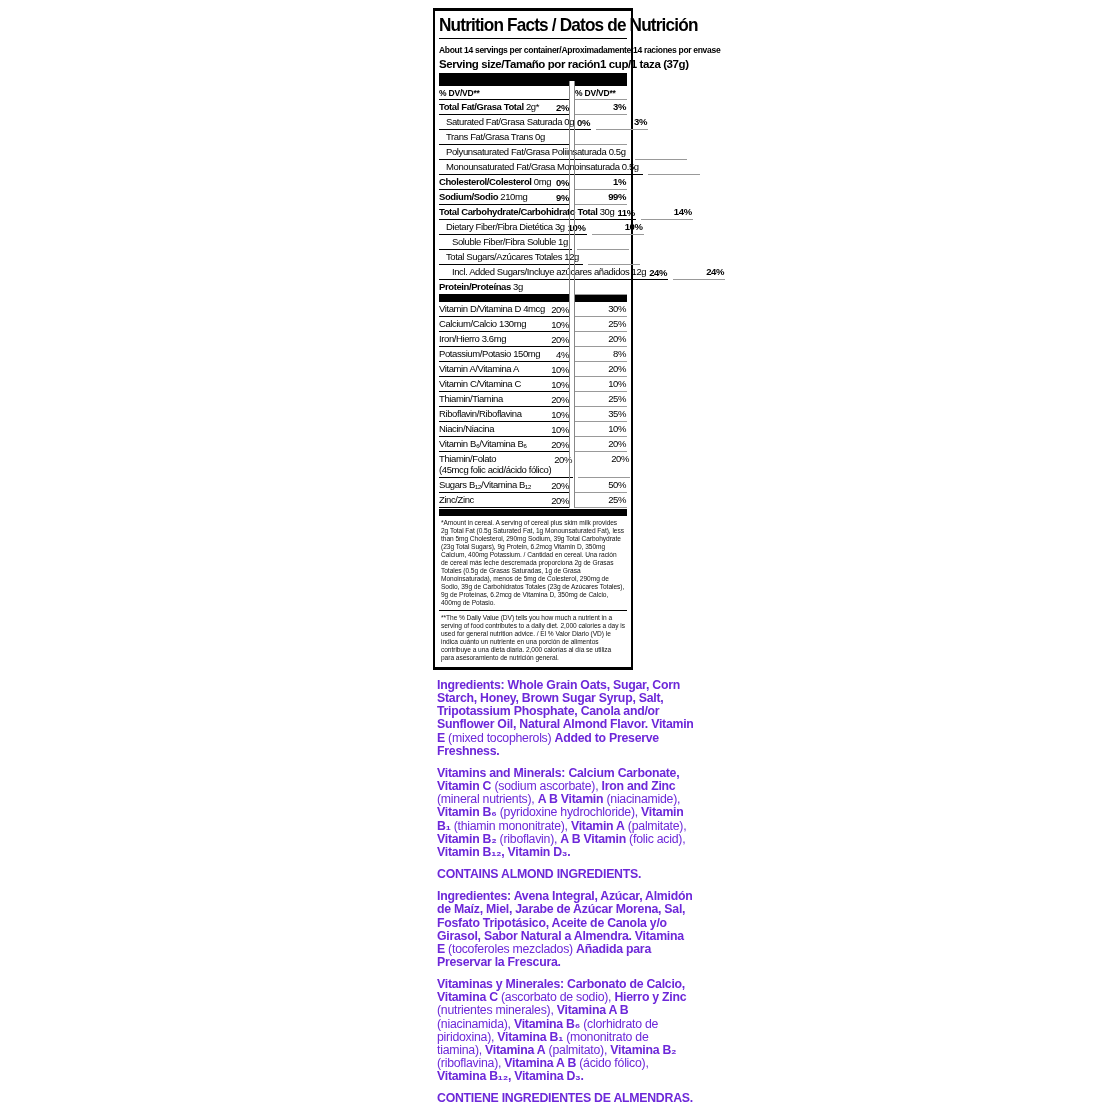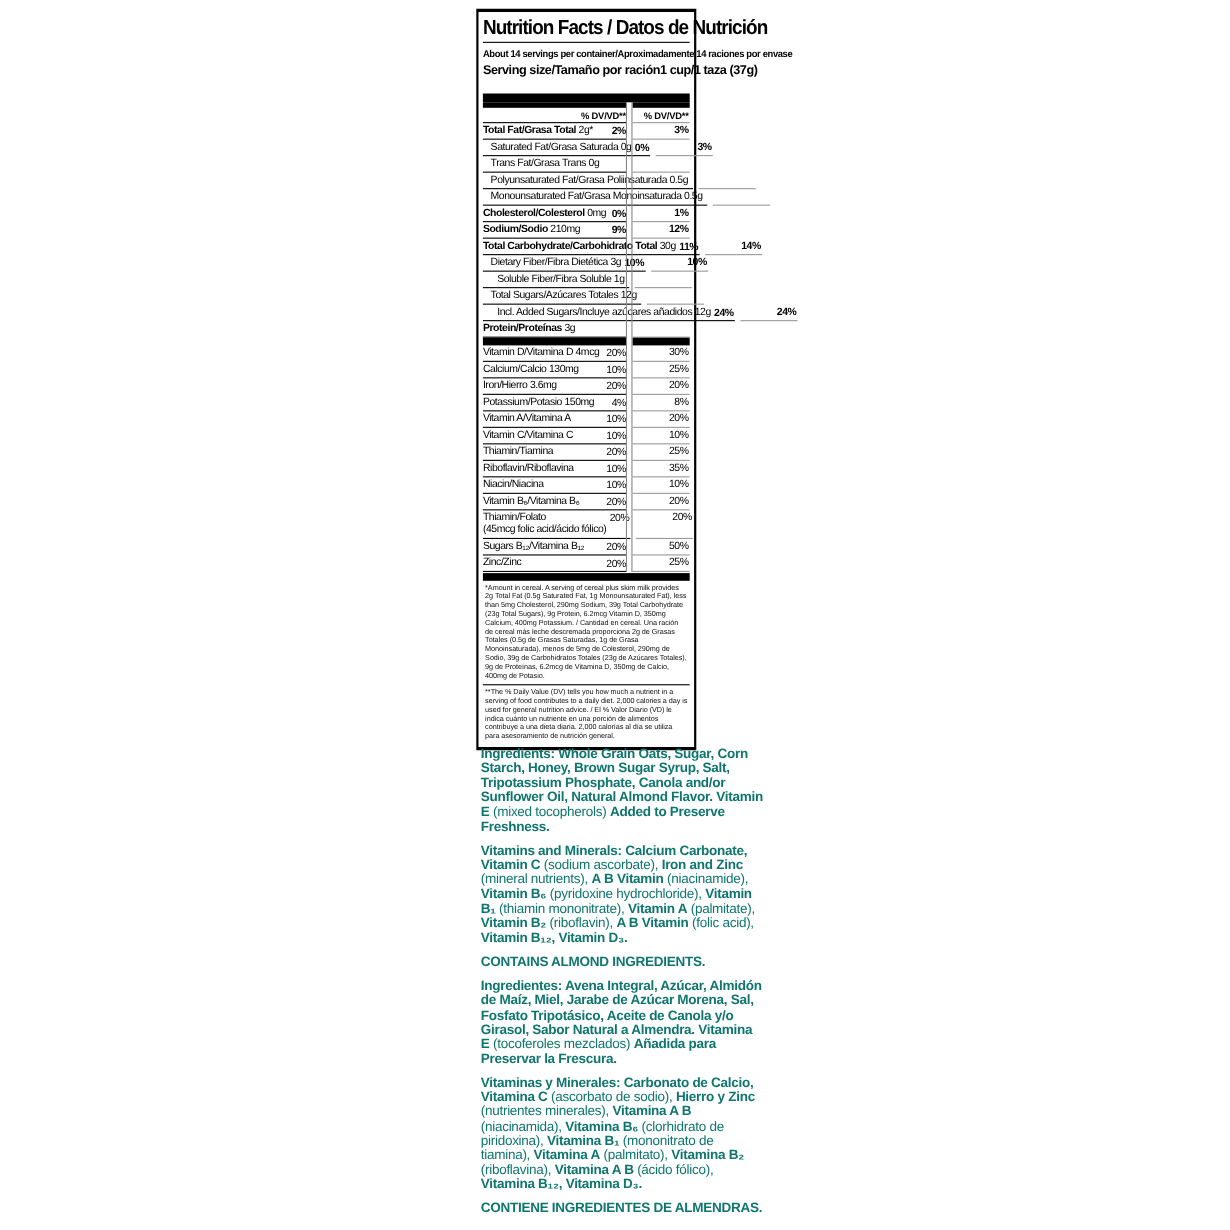--- a/index.html
+++ b/index.html
@@ -10,59 +10,59 @@
   
   .nf{position:absolute;left:433px;top:8px;width:200px;box-sizing:border-box;
       border:2px solid #000;border-top-width:3px;border-bottom-width:3px;
       padding:0 4px 2px;background:#fff;}
   .nf-title-wrap{border-bottom:1px solid #000;padding:3px 0 2px;}
   .nf-title{font-size:18.5px;font-weight:700;letter-spacing:-0.9px;white-space:nowrap;
             display:inline-block;transform:scaleX(0.93);transform-origin:0 50%;}
   .nf-servings{font-size:9px;font-weight:700;letter-spacing:-0.35px;white-space:nowrap;
                display:inline-block;transform:scaleX(0.95);transform-origin:0 50%;padding:3px 0 0;}
   .nf-ss{display:flex;justify-content:space-between;font-size:11.5px;font-weight:700;
-         letter-spacing:-0.4px;padding:1px 0 15px;white-space:nowrap;}
+         letter-spacing:-0.4px;padding:1px 0 3px;white-space:nowrap;}
   .bar-thick{height:8px;background:#000;}
   .bar-full{height:7px;background:#000;margin-top:1px;}
 
   .cols{position:relative;}
   .vline{position:absolute;width:1px;top:0;bottom:0;background:#888;}
   .vline.a{right:57px;}.vline.b{right:52px;}
   .grow{display:grid;grid-template-columns:1fr 5px 52px;}
 
   .hdr-main{text-align:right;font-size:8.5px;font-weight:700;line-height:1.15;
             letter-spacing:-0.2px;padding:5px 2px 0 0;}
   .hdr-milk{text-align:center;font-size:7.2px;font-weight:700;line-height:1.18;
             letter-spacing:-0.3px;padding:3px 0 0;}
   .cal-main{display:flex;align-items:flex-end;justify-content:space-between;padding:2px 2px 2px 0;}
   .cal-label{font-size:16px;font-weight:700;letter-spacing:-0.8px;white-space:nowrap;}
   .cal-val{font-size:27px;font-weight:700;line-height:0.8;letter-spacing:-1px;}
   .cal-milk{display:flex;align-items:flex-end;justify-content:flex-end;padding:2px 1px 2px 0;}
   .bar-med{height:5px;background:#000;}
-  .dv-cell{text-align:right;font-weight:700;font-size:8.5px;padding:2px 1px 1px 0;
+  .dv-cell{text-align:left;font-weight:700;font-size:8.5px;padding:2px 1px 1px 0;
            border-bottom:1px solid #000;letter-spacing:-0.2px;}
   .dv-milk{border-bottom:1px solid #999;}
 
   .nrow{font-size:9.5px;letter-spacing:-0.4px;}
   .cell-main{display:flex;align-items:flex-start;border-bottom:1px solid #000;
              padding:2px 1px 1px 0;min-height:11px;}
   .nwrap{flex:1;white-space:nowrap;line-height:1.15;}
   .ndv{margin-left:3px;}
   .cell-milk{border-bottom:1px solid #999;text-align:right;padding:2px 1px 1px 0;line-height:1.15;}
   .macro .ndv,.macro .cell-milk{font-weight:700;}
   .ind1 .nwrap{padding-left:7px;}
   .ind2 .nwrap{padding-left:13px;}
   .pbar{height:7px;background:#000;}
 
   .fn{font-size:6.6px;line-height:1.22;letter-spacing:-0.05px;padding:3px 2px 3px;color:#111;}
   .fn1{border-bottom:1px solid #000;}
 
   
   .ing{position:absolute;left:437px;top:679px;width:257px;font-size:12.3px;
-       line-height:1.07;letter-spacing:-0.25px;color:#0f766e;}
+       line-height:1.07;letter-spacing:-0.25px;color:#6d28d9;}
   .ing p{margin:0 0 9px;}
 </style>
 </head>
 <body>
 
 <div class="nf">
   <div class="nf-title-wrap">
     <span class="nf-title">Nutrition Facts / Datos de Nutrición</span>
   </div>
   <div>
@@ -154,21 +154,21 @@
           <div class="cell-milk">1%</div>
         </div>
         <div class="grow nrow macro">
           <div class="cell-main">
             <div class="nwrap">
               <div><span class="b">Sodium/Sodio</span><span>&nbsp;210mg</span></div>
             </div>
             <span class="ndv">9%</span>
           </div>
           <div></div>
-          <div class="cell-milk">12%</div>
+          <div class="cell-milk">99%</div>
         </div>
         <div class="grow nrow macro">
           <div class="cell-main">
             <div class="nwrap">
               <div><span class="b">Total Carbohydrate/Carbohidrato Total</span><span>&nbsp;30g</span></div>
             </div>
             <span class="ndv">11%</span>
           </div>
           <div></div>
           <div class="cell-milk">14%</div>

